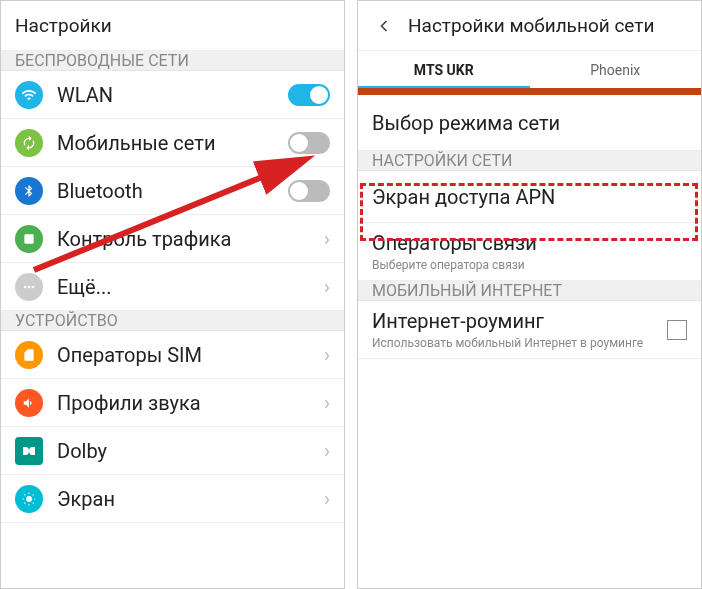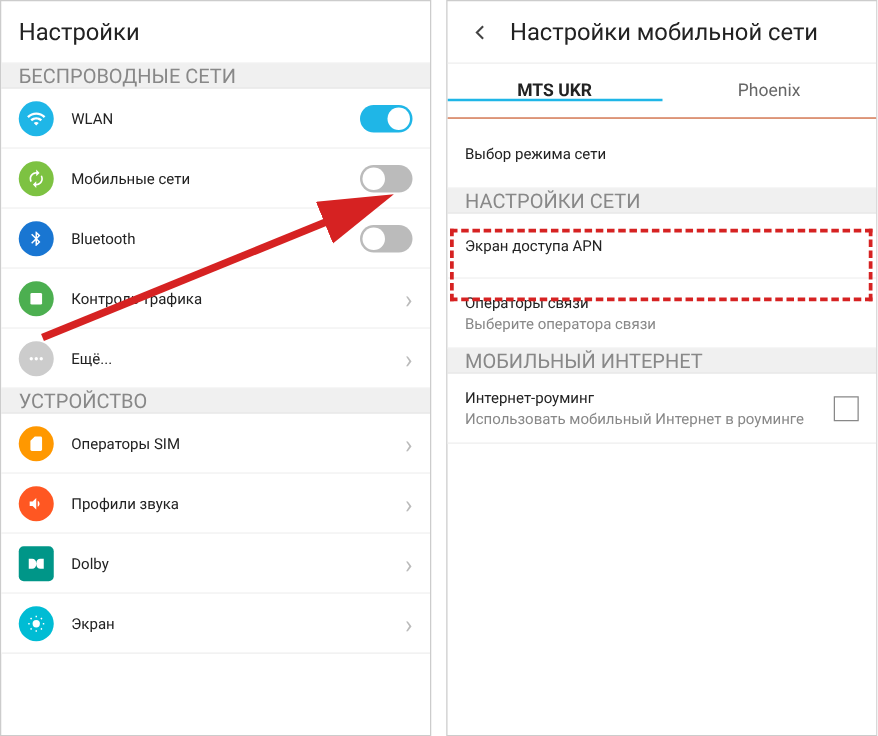--- a/index.html
+++ b/index.html
@@ -64,21 +64,21 @@
   height: 28px;
   border-radius: 50%;
   margin-right: 14px;
   display: flex;
   align-items: center;
   justify-content: center;
   flex-shrink: 0;
 }
 .row .label {
   flex: 1;
-  font-size: 12px;
+  font-size: 20px;
   color: #222;
 }
 .row .sub {
   font-size: 12px;
   color: #888;
 }
 .row .text-col {
   flex: 1;
   display: flex;
   flex-direction: column;
@@ -105,22 +105,21 @@
   background: #fff;
   top: 2px;
 }
 .toggle.on { background: #1fb6e7; }
 .toggle.on::after { right: 2px; }
 .toggle.off { background: #bbb; }
 .toggle.off::after { left: 2px; }
 .tabs {
   display: flex;
   height: 44px;
-  border-bottom: 1px solid #c2410c;
-  align-items: center;
+  border-bottom: 7px solid #c2410c;
 }
 .tab {
   flex: 1;
   display: flex;
   align-items: center;
   justify-content: center;
   font-size: 14px;
   color: #666;
   cursor: pointer;
   position: relative;

